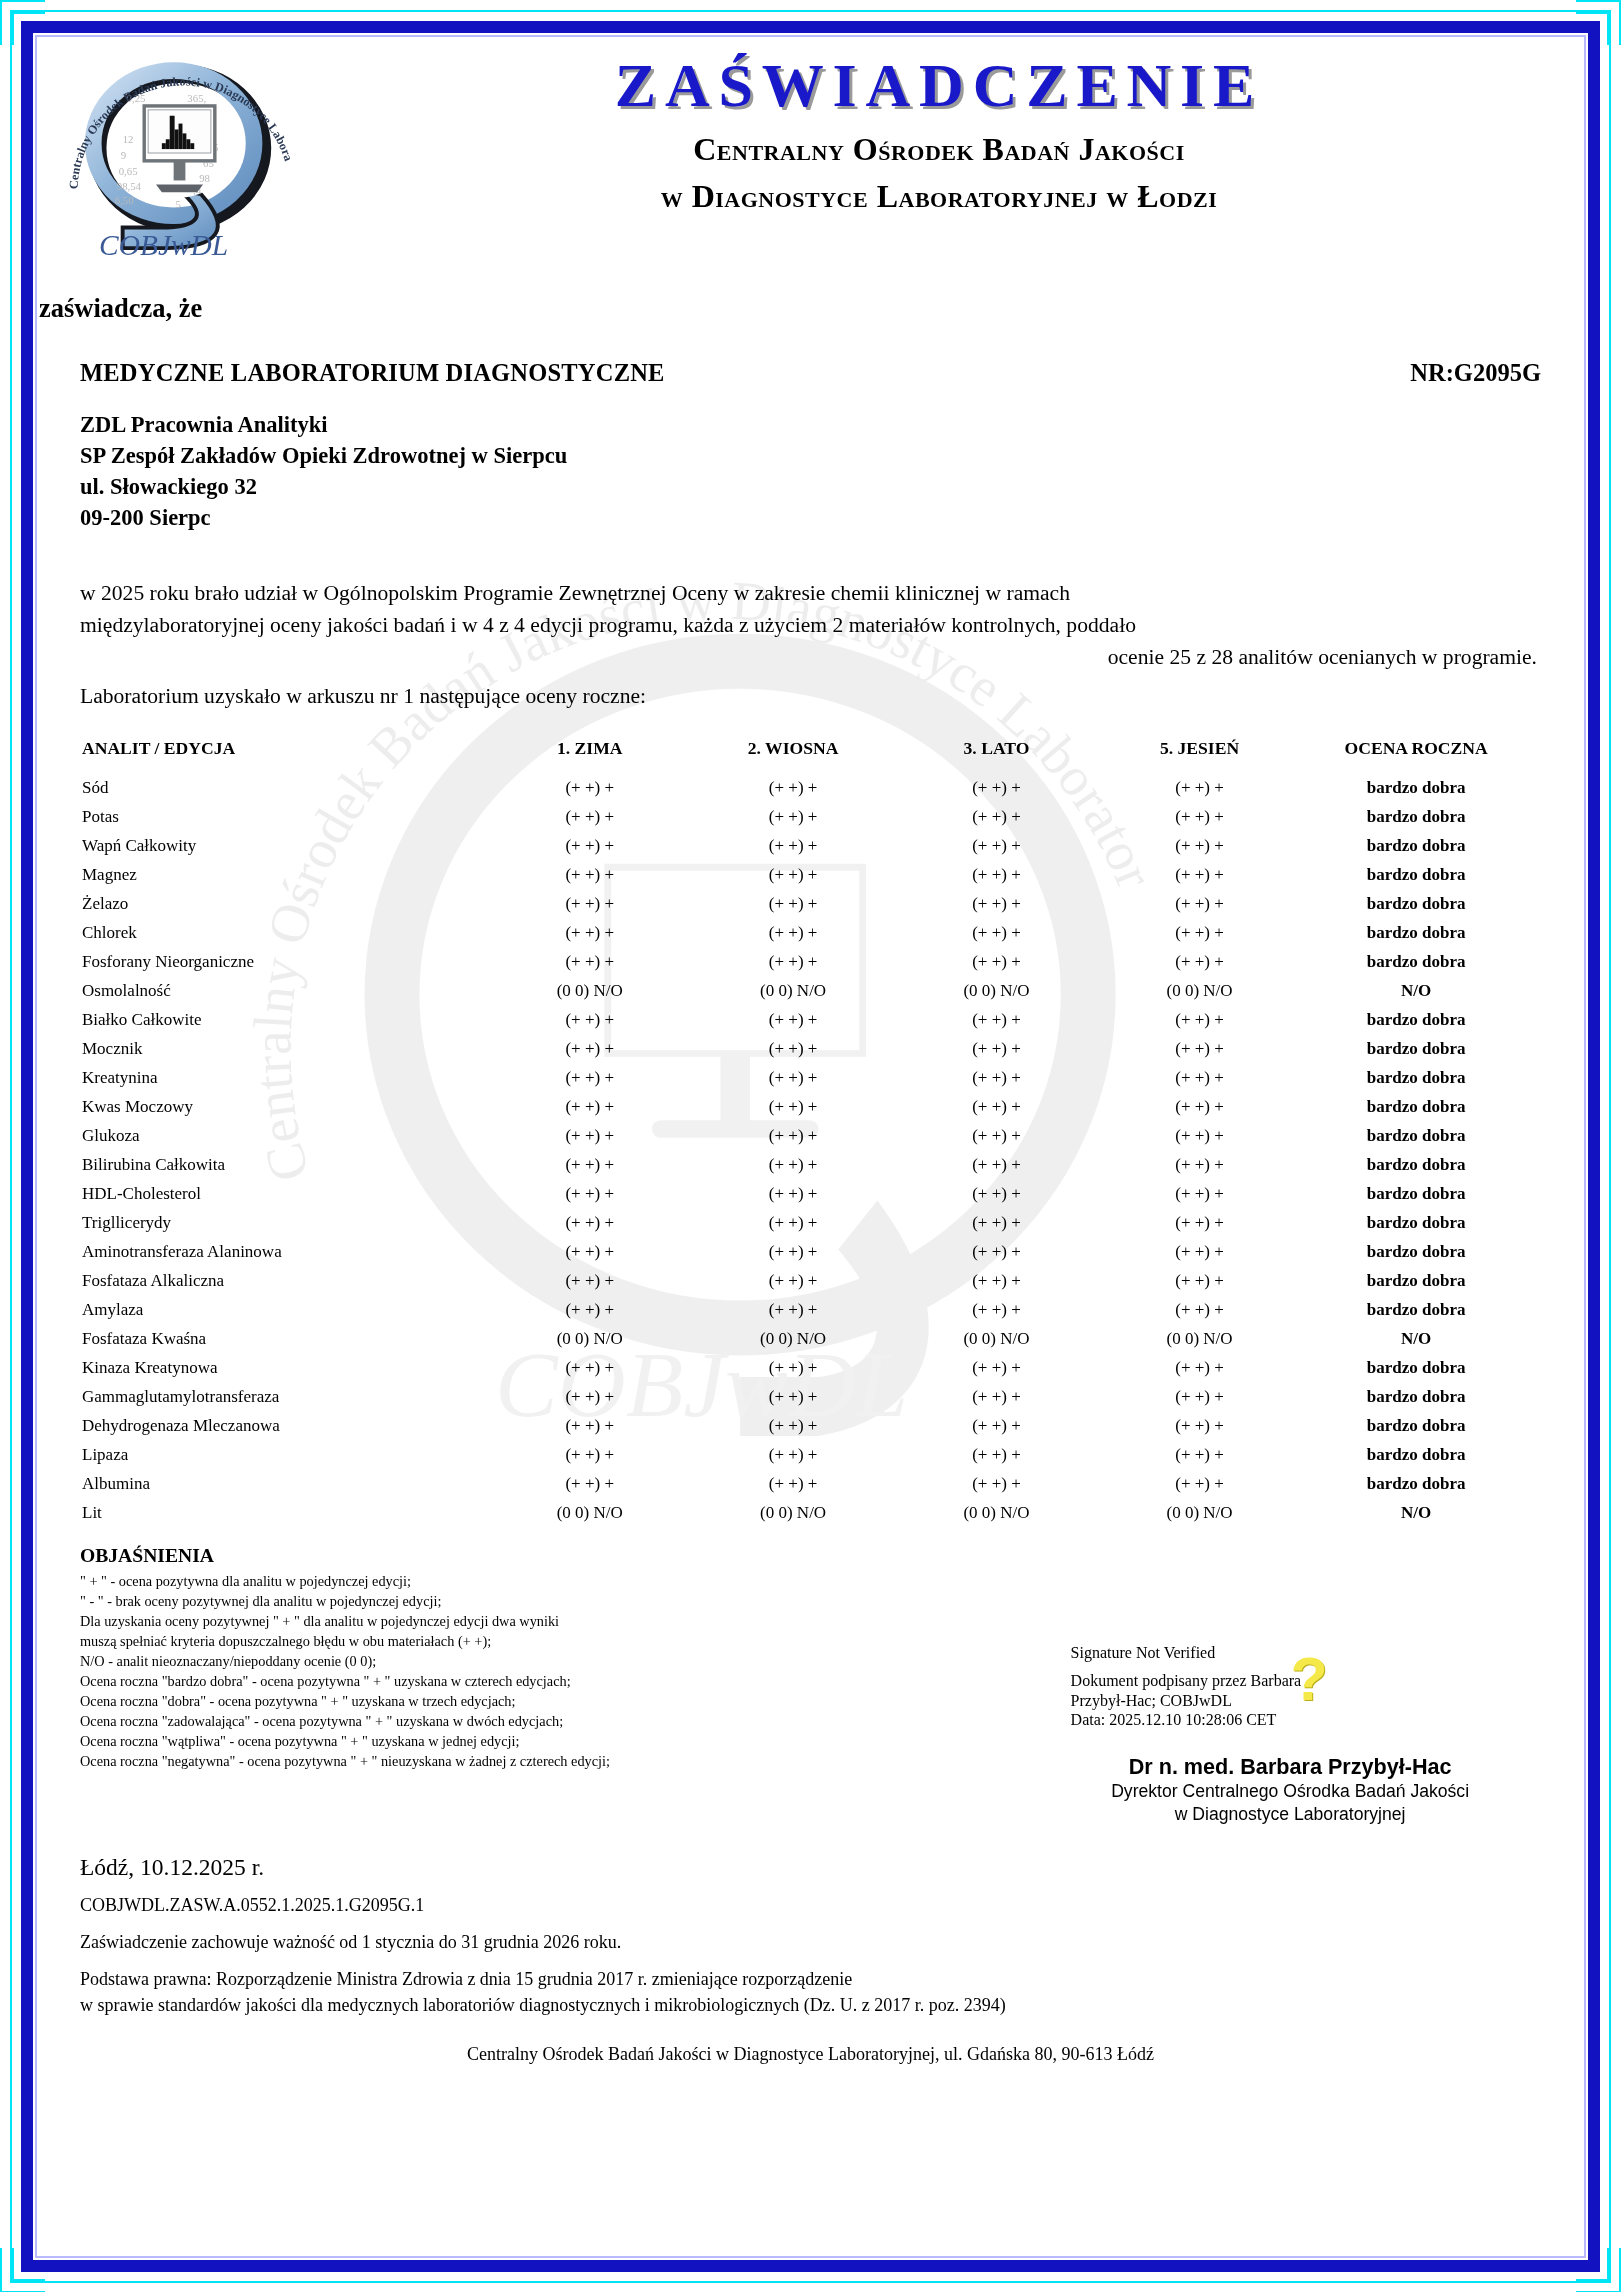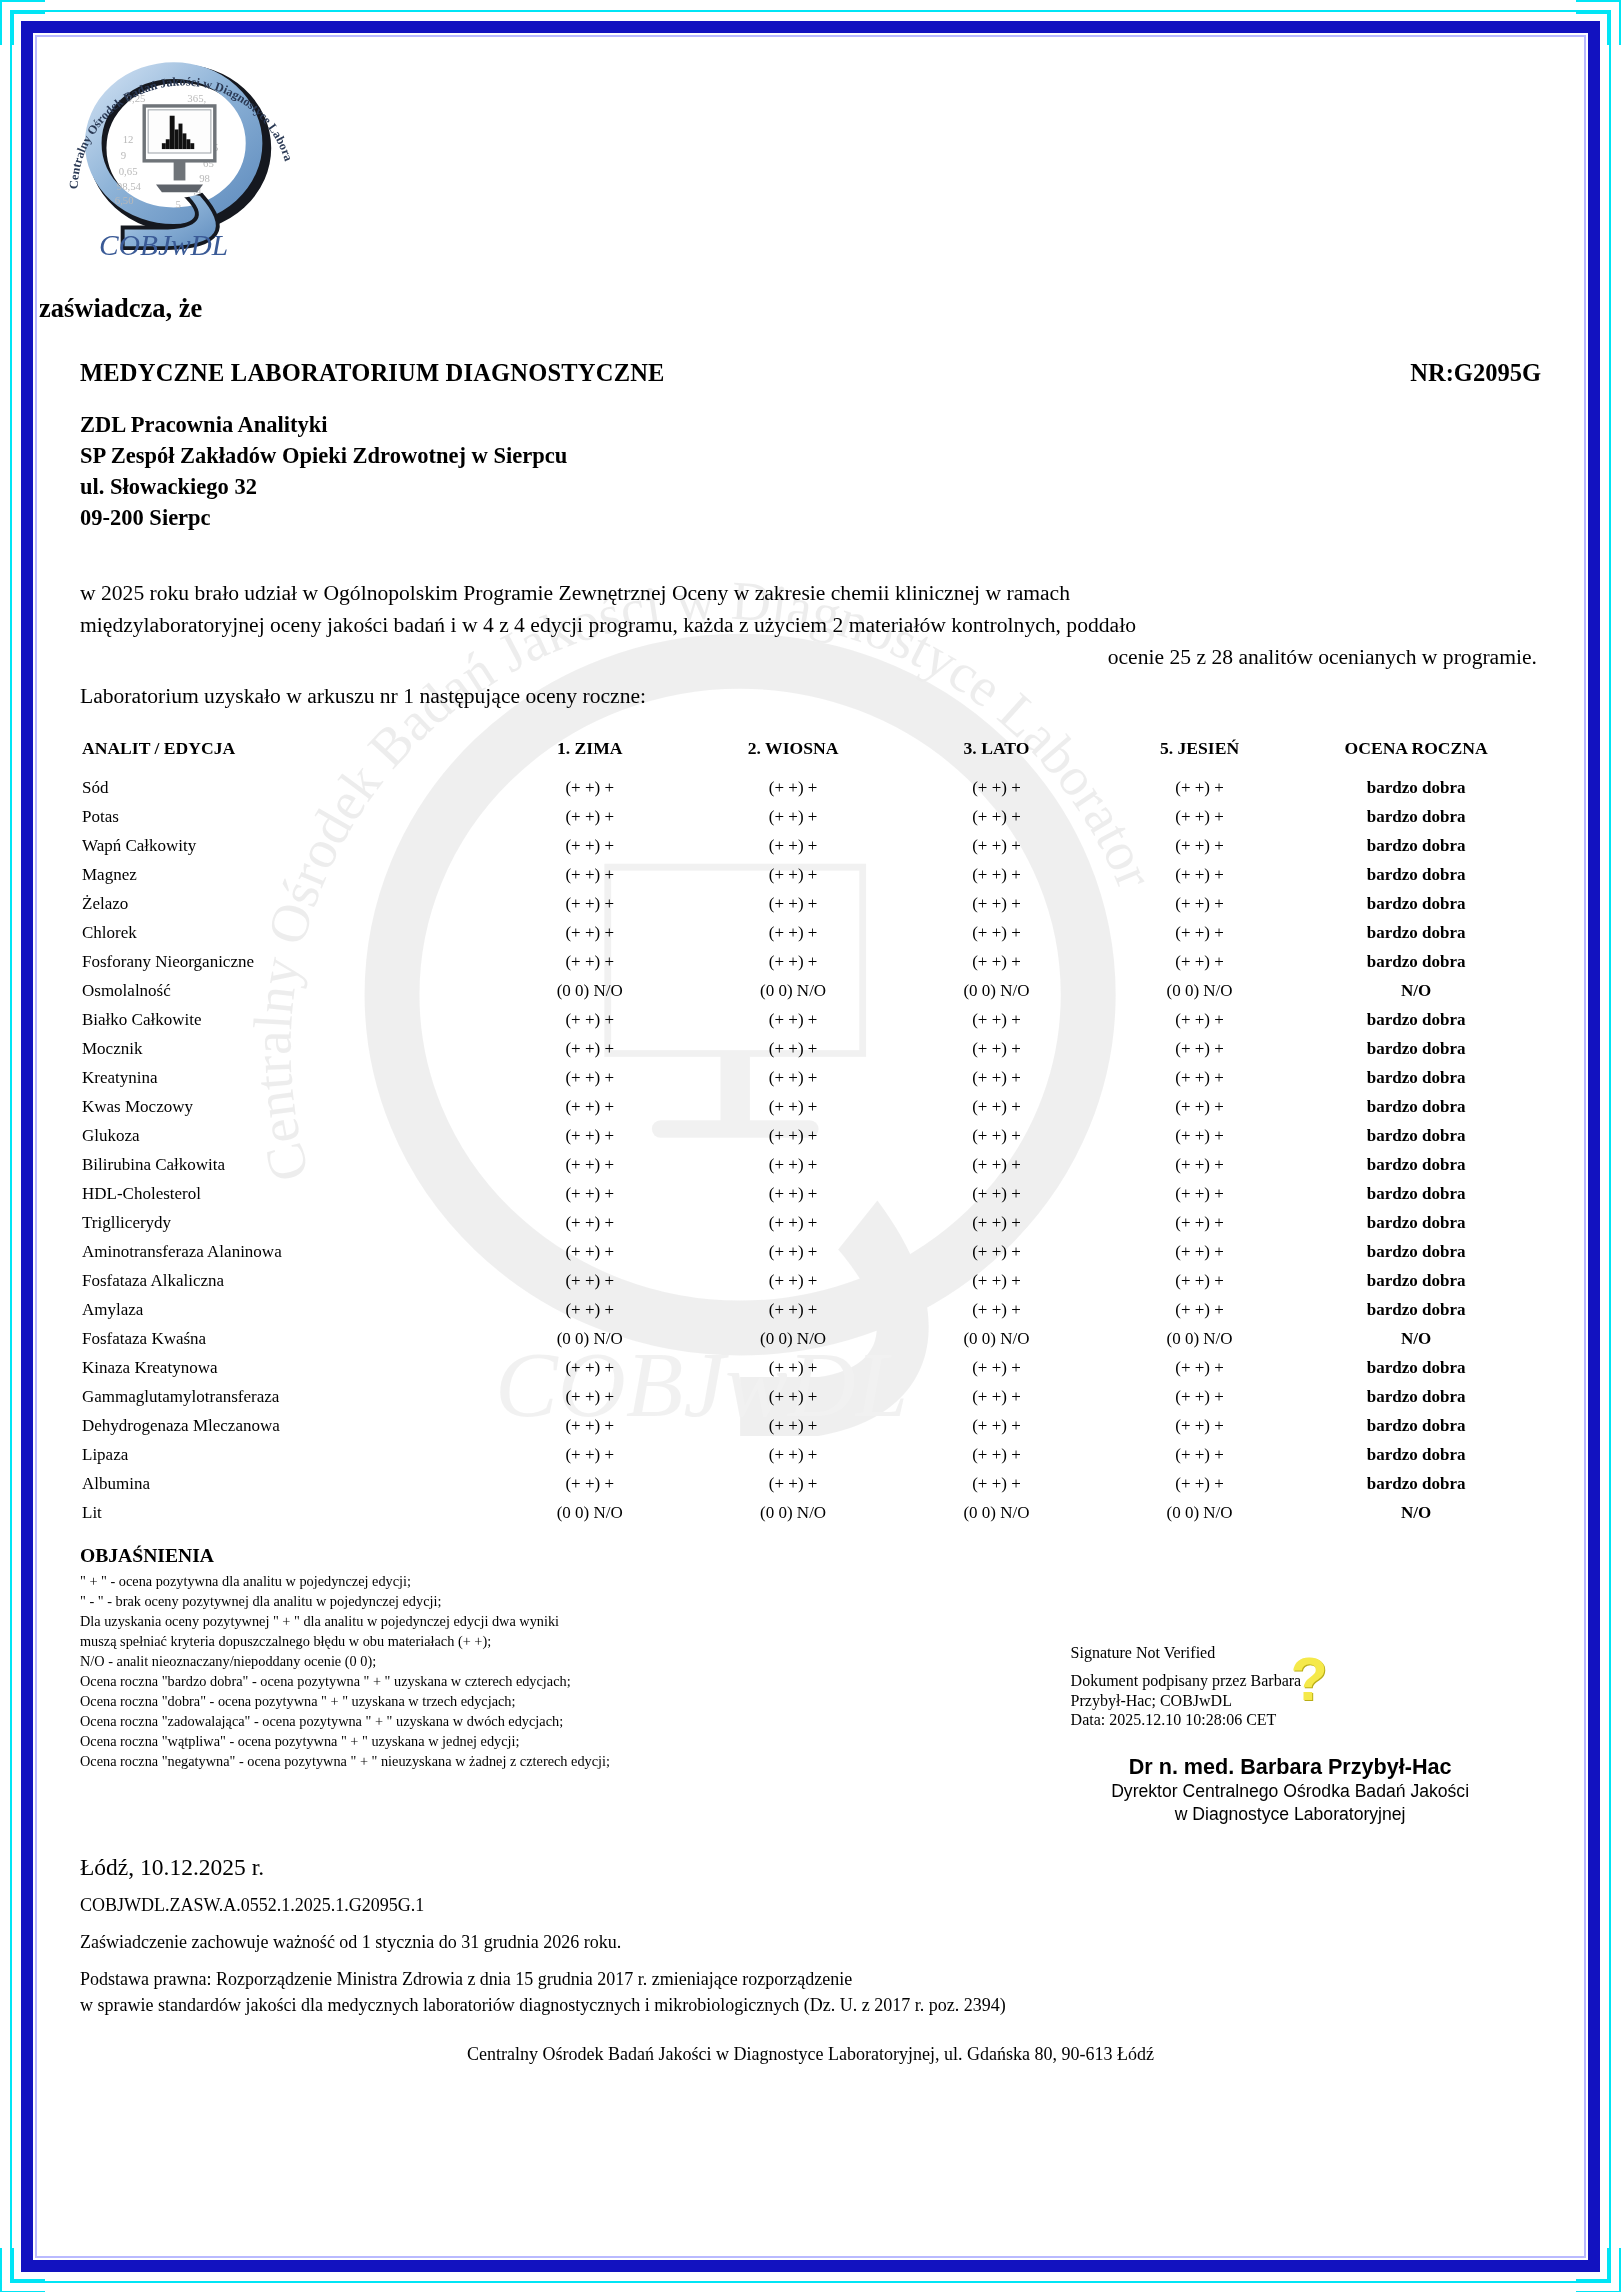--- a/index.html
+++ b/index.html
@@ -383,20 +383,25 @@
           <rect x="122" y="118" width="12" height="20" fill="#6f7479"></rect>
           <path d="M 104,142 L 152,142 L 146,150 L 110,150 Z" fill="#5e636a"></path>
 
           <text font-family="Liberation Serif, serif" font-size="12.5" fill="#2b3a55" font-weight="bold">
             <textPath href="#logoArc" startOffset="1%">Centralny Ośrodek Badań Jakości w Diagnostyce Laboratoryjnej</textPath>
           </text>
           <text x="46" y="214" font-family="Liberation Serif, serif" font-style="italic" font-size="30" fill="#3a5a96">COBJwDL</text>
         </svg>
       </div>
 
+      <div class="head-titles">
+        <div class="zaswiadczenie">ZAŚWIADCZENIE</div>
+        <div class="org-line">Centralny Ośrodek Badań Jakości</div>
+        <div class="org-line second">w Diagnostyce Laboratoryjnej w Łodzi</div>
+      </div>
     </div>
 
     <div class="zaswiadcza">zaświadcza, że</div>
 
     <div class="lab-head">
       <div class="title">MEDYCZNE LABORATORIUM DIAGNOSTYCZNE</div>
       <div class="nr">NR:G2095G</div>
     </div>
 
     <div class="lab-address">

